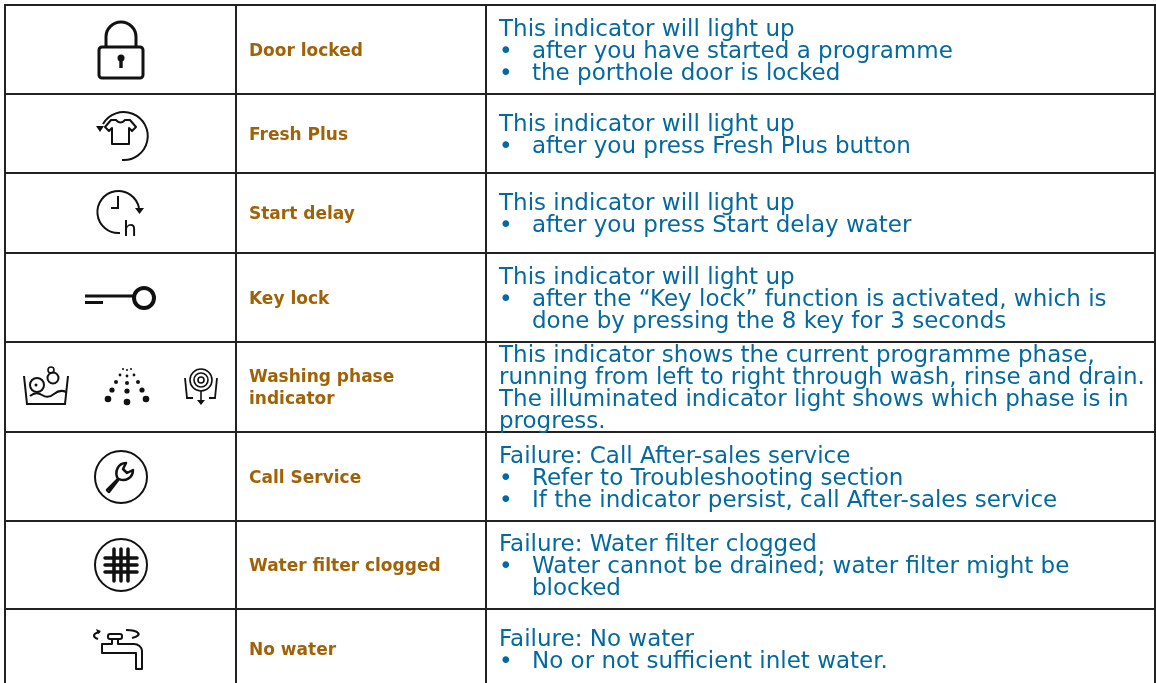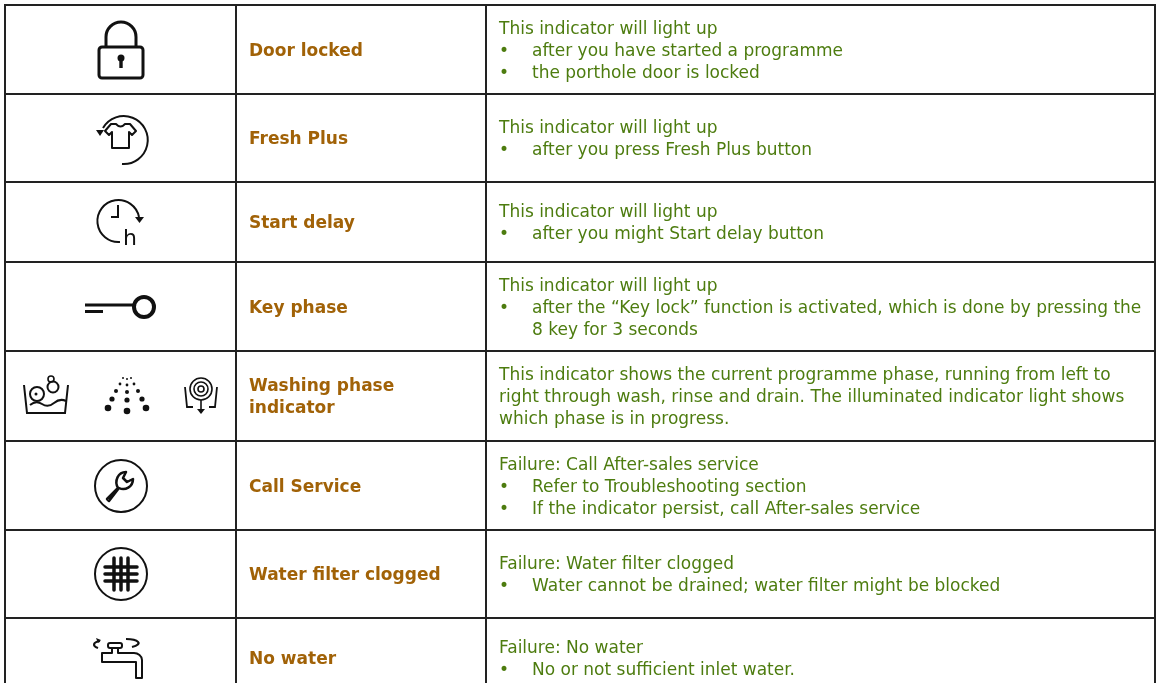--- a/index.html
+++ b/index.html
@@ -3,21 +3,21 @@
   <meta charset="utf-8">
   <style>
     html, body { margin: 0; padding: 0; background: #ffffff; }
     body { width: 1156px; height: 683px; position: relative; overflow: hidden;
            font-family: "DejaVu Sans", "Liberation Sans", sans-serif; color: #222; }
     table.ind { position: absolute; left: 4px; top: 4px; border-collapse: collapse; width: 1150px; table-layout: fixed; }
     table.ind td { border: 2px solid #222; padding: 0; vertical-align: middle; }
     col.c1 { width: 231px; } col.c2 { width: 250px; } col.c3 { width: 669px; }
     td.icon-cell { text-align: center; }
     td.name-cell { padding-left: 12px !important; font-weight: bold; font-size: 17px; line-height: 22px; color: #a16207; }
-    td.desc-cell { padding-left: 12px !important; font-size: 17px; line-height: 22px; color: #4d7c0f; }
+    td.desc-cell { padding-left: 12px !important; font-size: 23px; line-height: 22px; color: #0369a1; }
     .bl { display: flex; }
     .bl .dot { width: 33px; flex: none; }
     .bl .txt { flex: 1; }
     .b { font-weight: normal; }
     svg { display: inline-block; vertical-align: middle; }
     .phase-icons { display: flex; justify-content: space-between; align-items: center; padding: 0 16px; }
     .icon-wrap { display: inline-block; }
   </style>
 </head>
 <body>
@@ -48,21 +48,21 @@
             <span class="dot">•</span>
             <span class="txt">after you have started a programme</span>
           </div>
       <div class="bl">
             <span class="dot">•</span>
             <span class="txt">the porthole door is locked</span>
           </div>
     </td>
   </tr>
 
-  <tr style="height:88px">
+  <tr style="height:79px">
     <td class="icon-cell">
       <span class="icon-wrap">
         <svg width="64" height="56" viewBox="0 0 64 56">
           <path d="M14 18 A24 24 0 1 1 33 54" fill="none" stroke="#111" stroke-width="2"></path>
           <path d="M7 20 L15 20 L11 26 Z" fill="#111"></path>
           <path d="M27 14 L22 14 L16 21 L20 25 L23 22 L23 38 L40 38 L40 22 L43 25 L47 21 L41 14 L36 14 Q31.5 19 27 14 Z" fill="none" stroke="#111" stroke-width="2" stroke-linejoin="round"></path>
         </svg>
       </span>
     </td>
     <td class="name-cell">Fresh Plus</td>
@@ -84,36 +84,36 @@
           <path d="M25 10 L25 22 L18 22" fill="none" stroke="#111" stroke-width="2"></path>
           <text x="30" y="50" font-family="DejaVu Sans, sans-serif" font-size="22" fill="#111">h</text>
         </svg>
       </span>
     </td>
     <td class="name-cell">Start delay</td>
     <td class="desc-cell">
       <div>This indicator will light up</div>
       <div class="bl">
             <span class="dot">•</span>
-            <span class="txt">after you might Start delay button</span>
+            <span class="txt">after you press Start delay water</span>
           </div>
     </td>
   </tr>
 
   <tr style="height:89px">
     <td class="icon-cell">
       <span class="icon-wrap">
         <svg width="76" height="30" viewBox="0 0 76 30">
           <line x1="2" y1="13" x2="50" y2="13" stroke="#111" stroke-width="3"></line>
           <line x1="2" y1="19.5" x2="20" y2="19.5" stroke="#111" stroke-width="3"></line>
           <circle cx="61" cy="15" r="10" fill="none" stroke="#111" stroke-width="4"></circle>
         </svg>
       </span>
     </td>
-    <td class="name-cell">Key phase</td>
+    <td class="name-cell">Key lock</td>
     <td class="desc-cell">
       <div>This indicator will light up</div>
       <div class="bl">
             <span class="dot">•</span>
             <span class="txt">after the “Key lock” function is activated, which is done by pressing the 8 key for 3 seconds</span>
           </div>
     </td>
   </tr>
 
   <tr style="height:90px">

